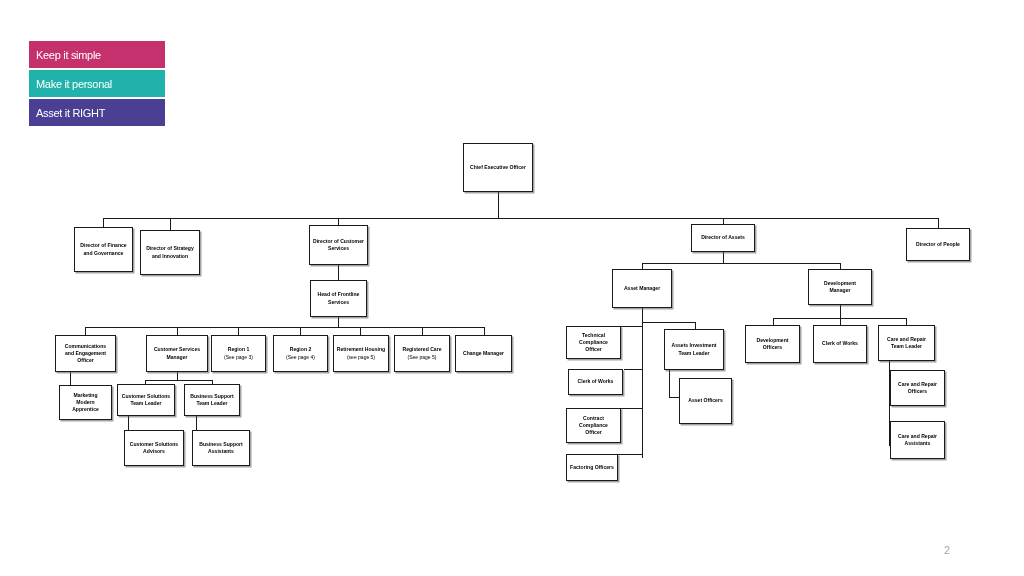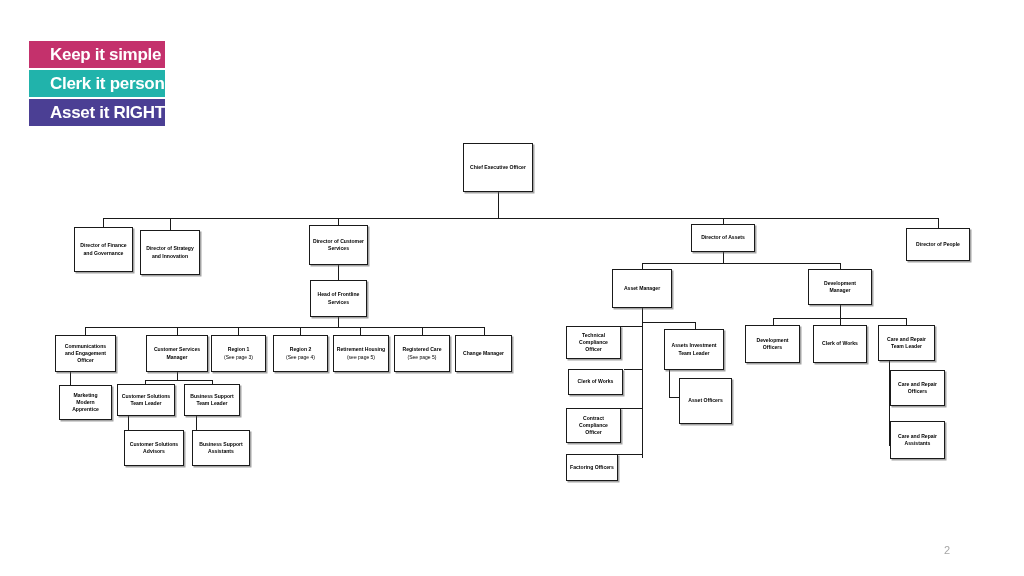--- a/index.html
+++ b/index.html
@@ -26,25 +26,24 @@
   .brand-bar {
     height: 27px;
     margin-bottom: 2px;
     display: flex;
     align-items: center;
     padding-left: 7px;
     box-sizing: border-box;
   }
   .brand-bar span {
     color: #ffffff;
-    font-size: 17px;
-    font-weight: bold;
+    font-size: 11px;
+    font-weight: normal;
     letter-spacing: -0.3px;
     white-space: nowrap;
-    margin-left: 14px;
   }
 
   
   .node {
     position: absolute;
     box-sizing: border-box;
     border: 1.2px solid #1a1a1a;
     background: #ffffff;
     box-shadow: 1.5px 1.5px 0 rgba(90,90,90,0.55);
     display: flex;
@@ -90,21 +89,21 @@
 </head>
 <body>
 
 <div id="slide">
 
   <div class="brand">
     <div class="brand-bar" style="background:#c4316c">
       <span>Keep it simple</span>
     </div>
     <div class="brand-bar" style="background:#21b3ab">
-      <span>Clerk it personal</span>
+      <span>Make it personal</span>
     </div>
     <div class="brand-bar" style="background:#4b3f94">
       <span>Asset it RIGHT</span>
     </div>
   </div>
 
   <div class="conn v" style="left:498px; top:192px; height:26px;"></div>
 
   <div class="conn h" style="left:103px; top:218px; width:835px;"></div>
 

